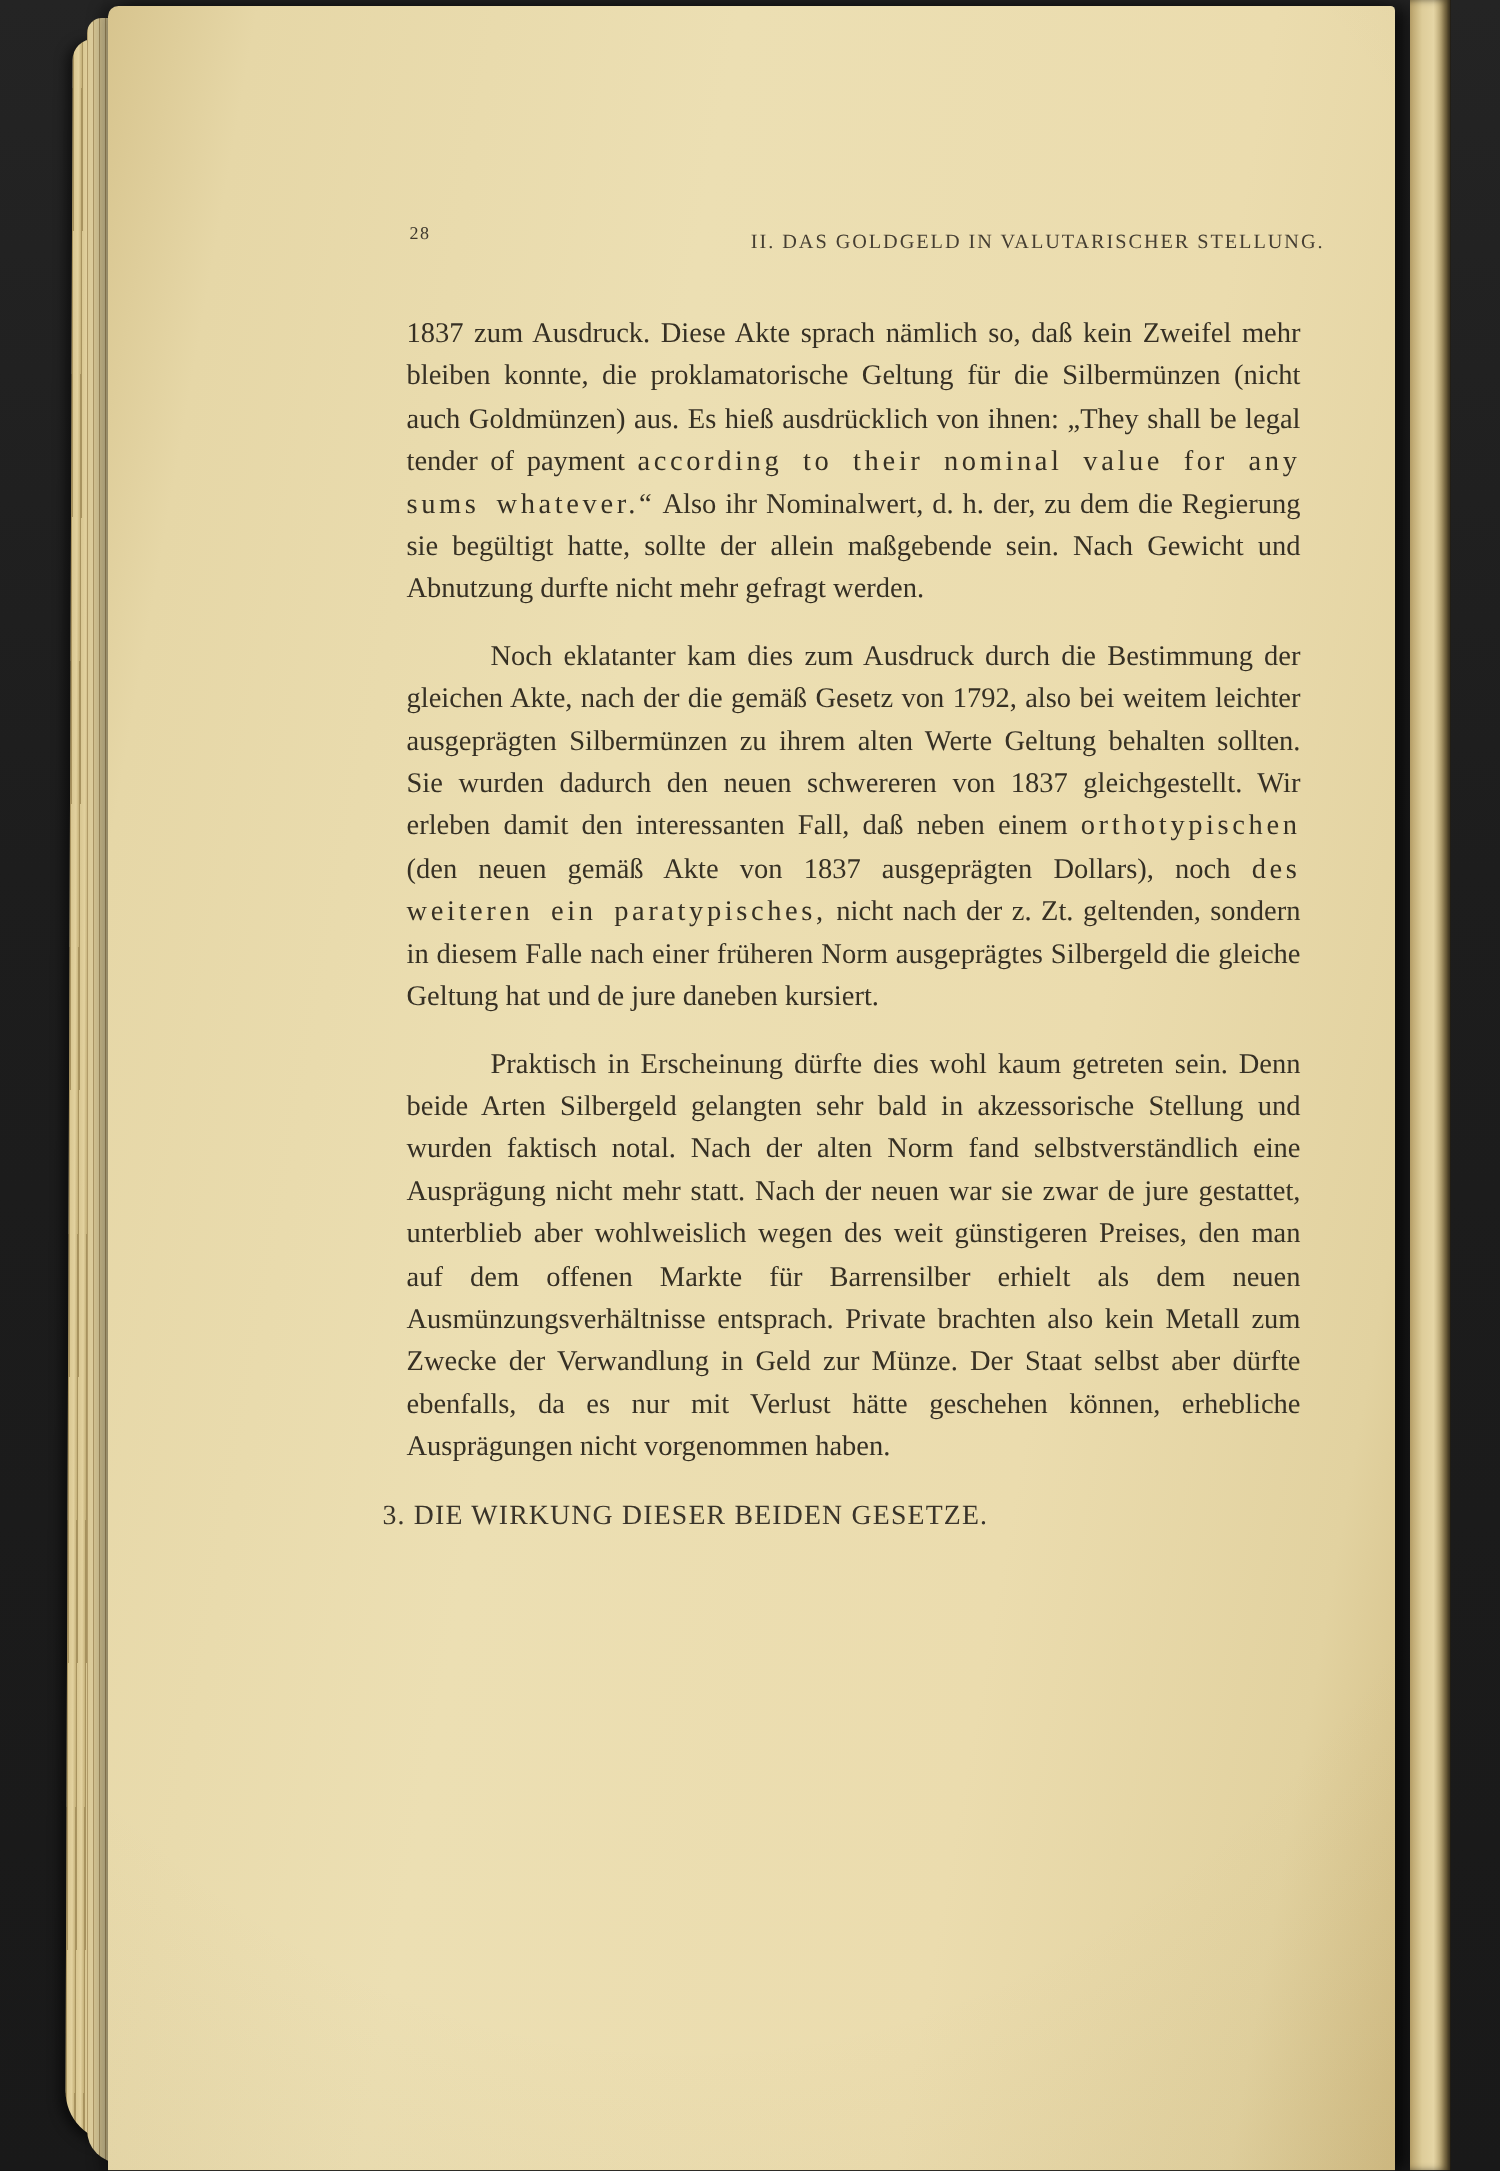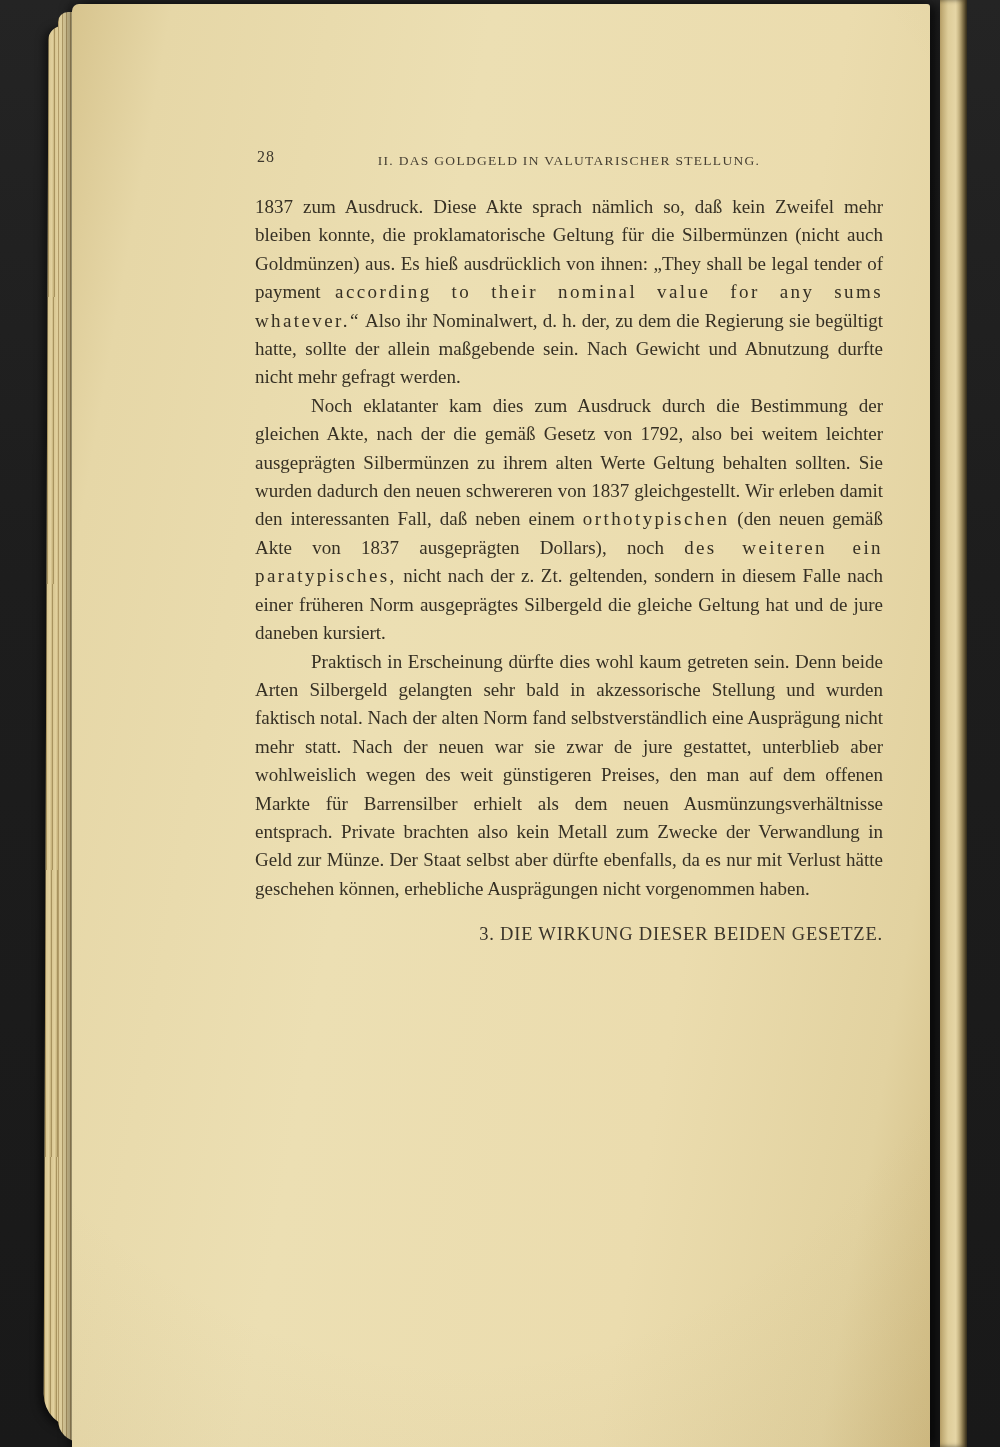--- a/index.html
+++ b/index.html
@@ -38,35 +38,35 @@
   }
   
   .right-page{
     position:absolute;left:940px;top:0;width:27px;height:1447px;
     background:linear-gradient(90deg,#b7a068 0%,#decd9a 30%,#e5d5a5 58%,#a8video 0, #a08a55 90%,#655433 100%);
     background:linear-gradient(90deg,#b7a068 0%,#decd9a 30%,#e5d5a5 58%,#a08a55 90%,#655433 100%);
     box-shadow:-4px 0 5px rgba(0,0,0,.5) inset;
   }
   
   .folio-row{position:absolute;left:255px;top:148px;width:628px;height:26px;color:#3e382d;}
-  .page-number{position:absolute;left:2px;top:0;font-size:16px;letter-spacing:1px;font-family:Liberation Serif, serif;}
+  .page-number{position:absolute;left:18px;top:0;font-size:12px;letter-spacing:1px;font-family:Liberation Serif, serif;}
   .running-header{
-    position:absolute;left:0;right:0;top:5px;text-align:center;
+    position:absolute;left:0;right:0;top:5px;text-align:right;
     font-size:13.5px;letter-spacing:1.3px;color:#453e32;white-space:nowrap;
   }
   .body-text{
     position:absolute;left:255px;top:193px;width:628px;
     color:#363024;font-size:19px;line-height:28.4px;text-align:justify;
   }
-  .para{margin:0;}
+  .para{margin:16px;}
   .para.indent{text-indent:56px;}
   .gesperrt{letter-spacing:2.4px;word-spacing:3px;}
   .section-heading{
     margin:17px 0 9px;font-size:18.5px;font-weight:normal;
-    letter-spacing:.8px;text-align:right;text-indent:0;color:#3a342a;
+    letter-spacing:.8px;text-align:left;text-indent:0;color:#3a342a;
   }
 </style>
 </head>
 <body>
 
 <div class="scene">
   <div class="under-pages"></div>
   <div class="under-pages-2"></div>
 
   <div class="book-page"></div>

